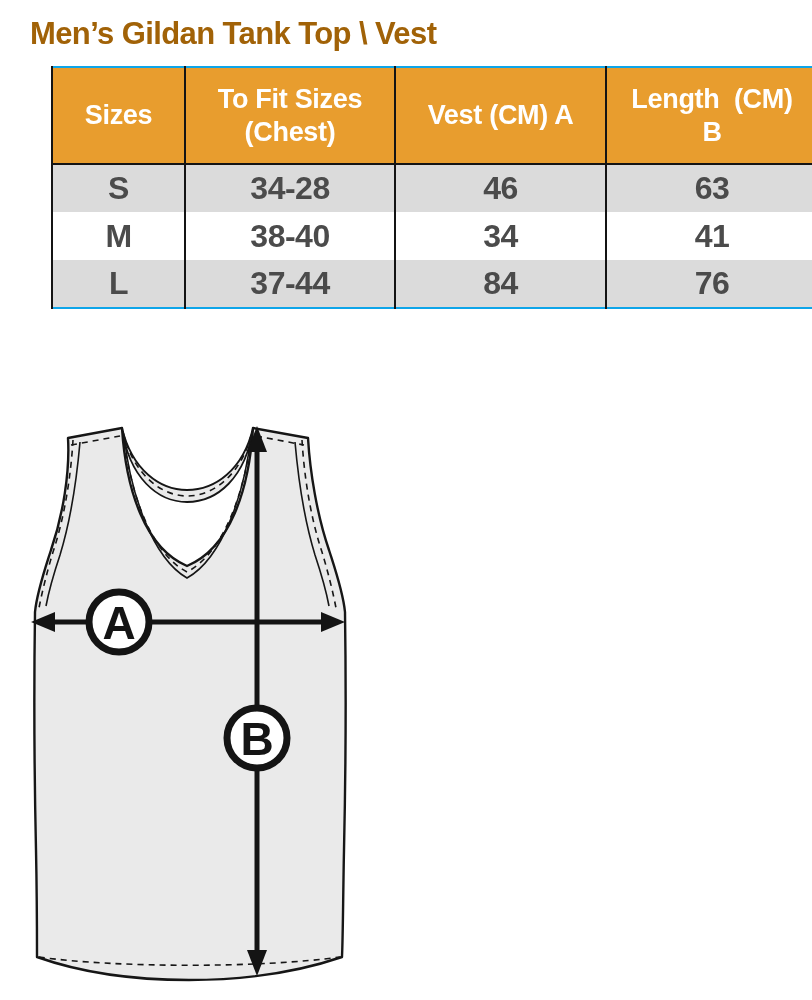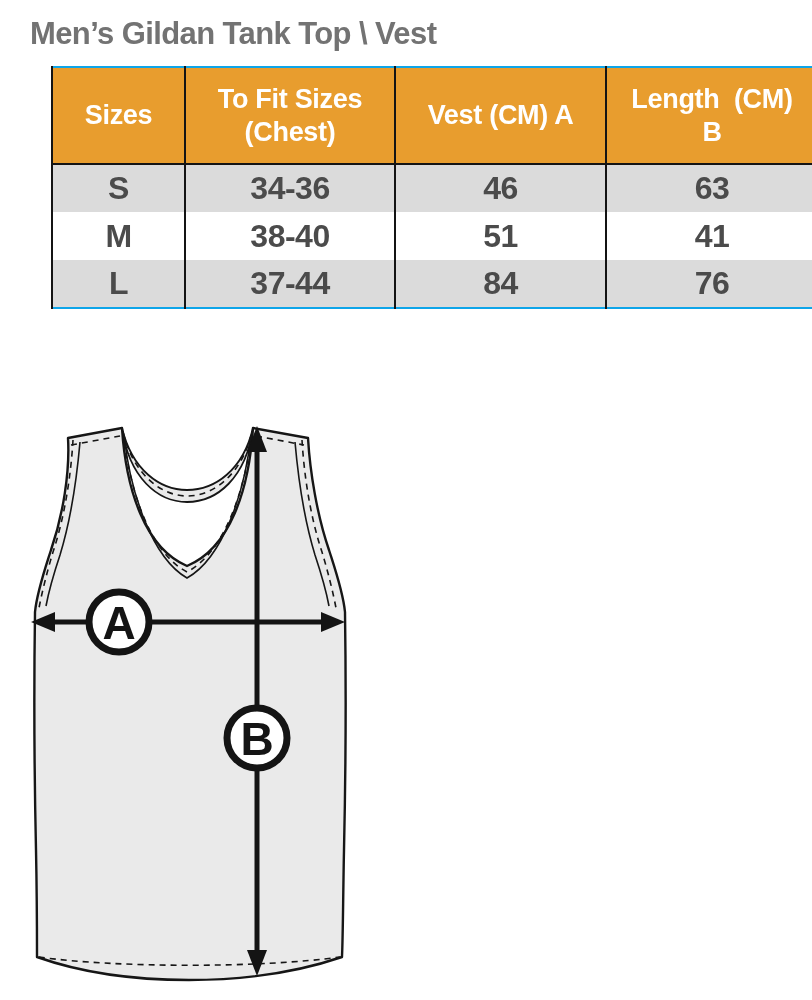--- a/index.html
+++ b/index.html
@@ -1,21 +1,21 @@
 <!DOCTYPE html>
 <html><head>
 <meta charset="utf-8">
 <style>
   * { margin: 0; padding: 0; box-sizing: border-box; }
   html, body { width: 812px; height: 1000px; background: #ffffff; overflow: hidden; }
   body { font-family: "Liberation Sans", sans-serif; position: relative; }
 
   .page-title {
     position: absolute; left: 30px; top: 16px;
-    font-size: 31px; font-weight: 700; color: #737373;
+    font-size: 31px; font-weight: 700; color: #a16207;
     letter-spacing: -0.6px;
   }
 
   table.size-table {
     position: absolute; left: 24px; top: 66px;
     width: 766px; border-collapse: collapse; table-layout: fixed;
     border: 2px solid #0ea5e9;
     margin-left: 27px;
   }
   .size-table col.c1 { width: 133px; }
@@ -71,28 +71,28 @@
       <th><span>Vest (CM) A</span></th>
       <th>
         <div>Length&nbsp; (CM)</div>
         <div>B</div>
       </th>
     </tr>
   </thead>
   <tbody>
     <tr class="alt">
       <td>S</td>
-      <td>34-36</td>
+      <td>34-28</td>
       <td>46</td>
       <td>63</td>
     </tr>
     <tr class="plain">
       <td>M</td>
       <td>38-40</td>
-      <td>51</td>
+      <td>34</td>
       <td>41</td>
     </tr>
     <tr class="alt">
       <td>L</td>
       <td>37-44</td>
       <td>84</td>
       <td>76</td>
     </tr>
   </tbody>
 </table>

